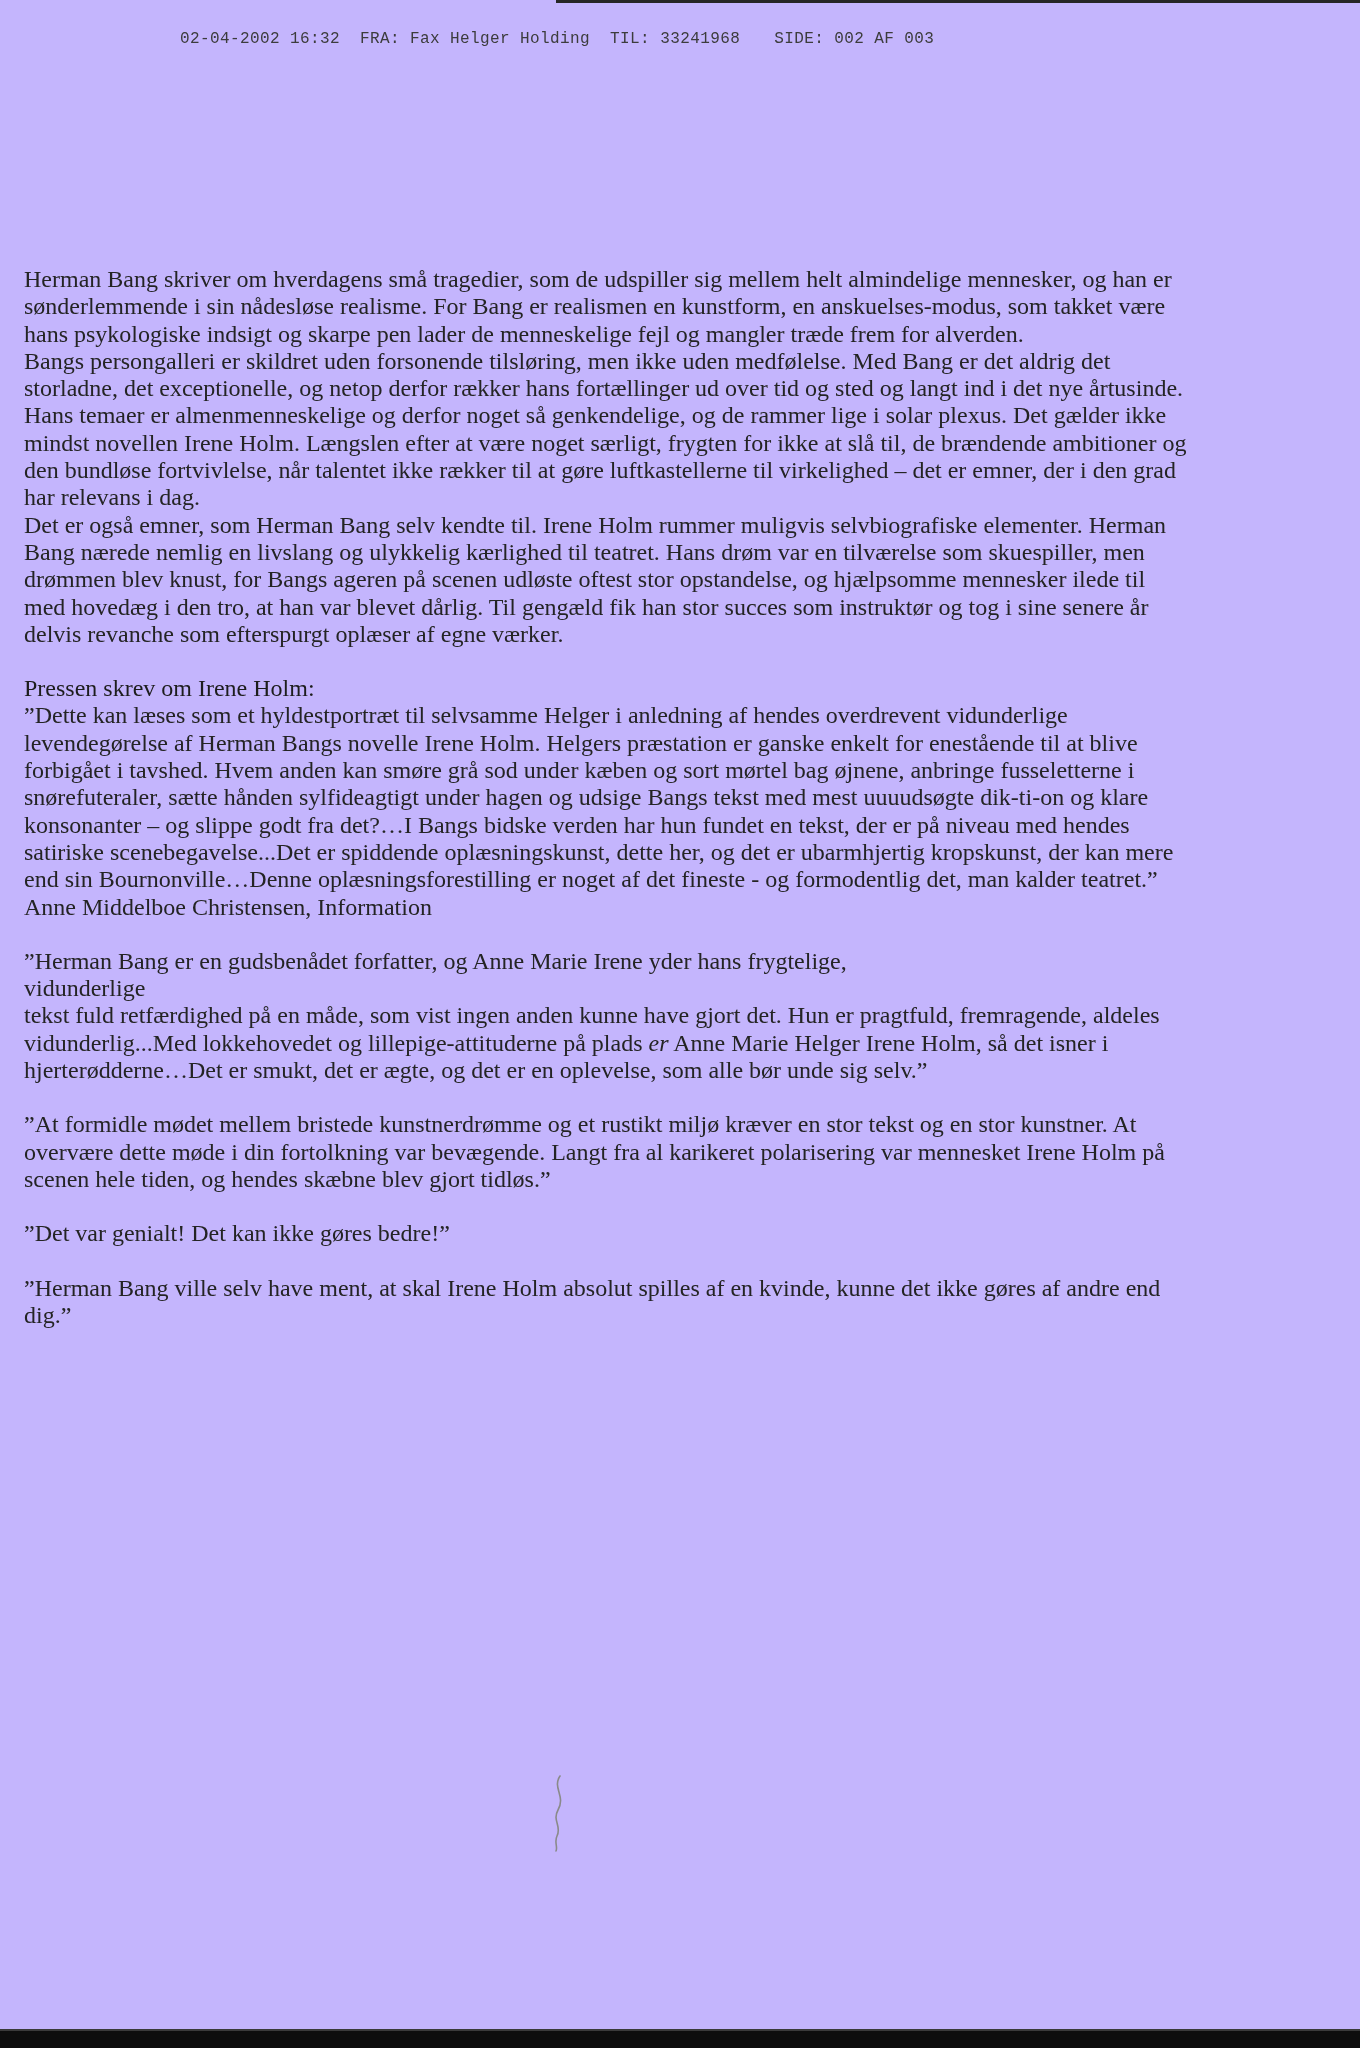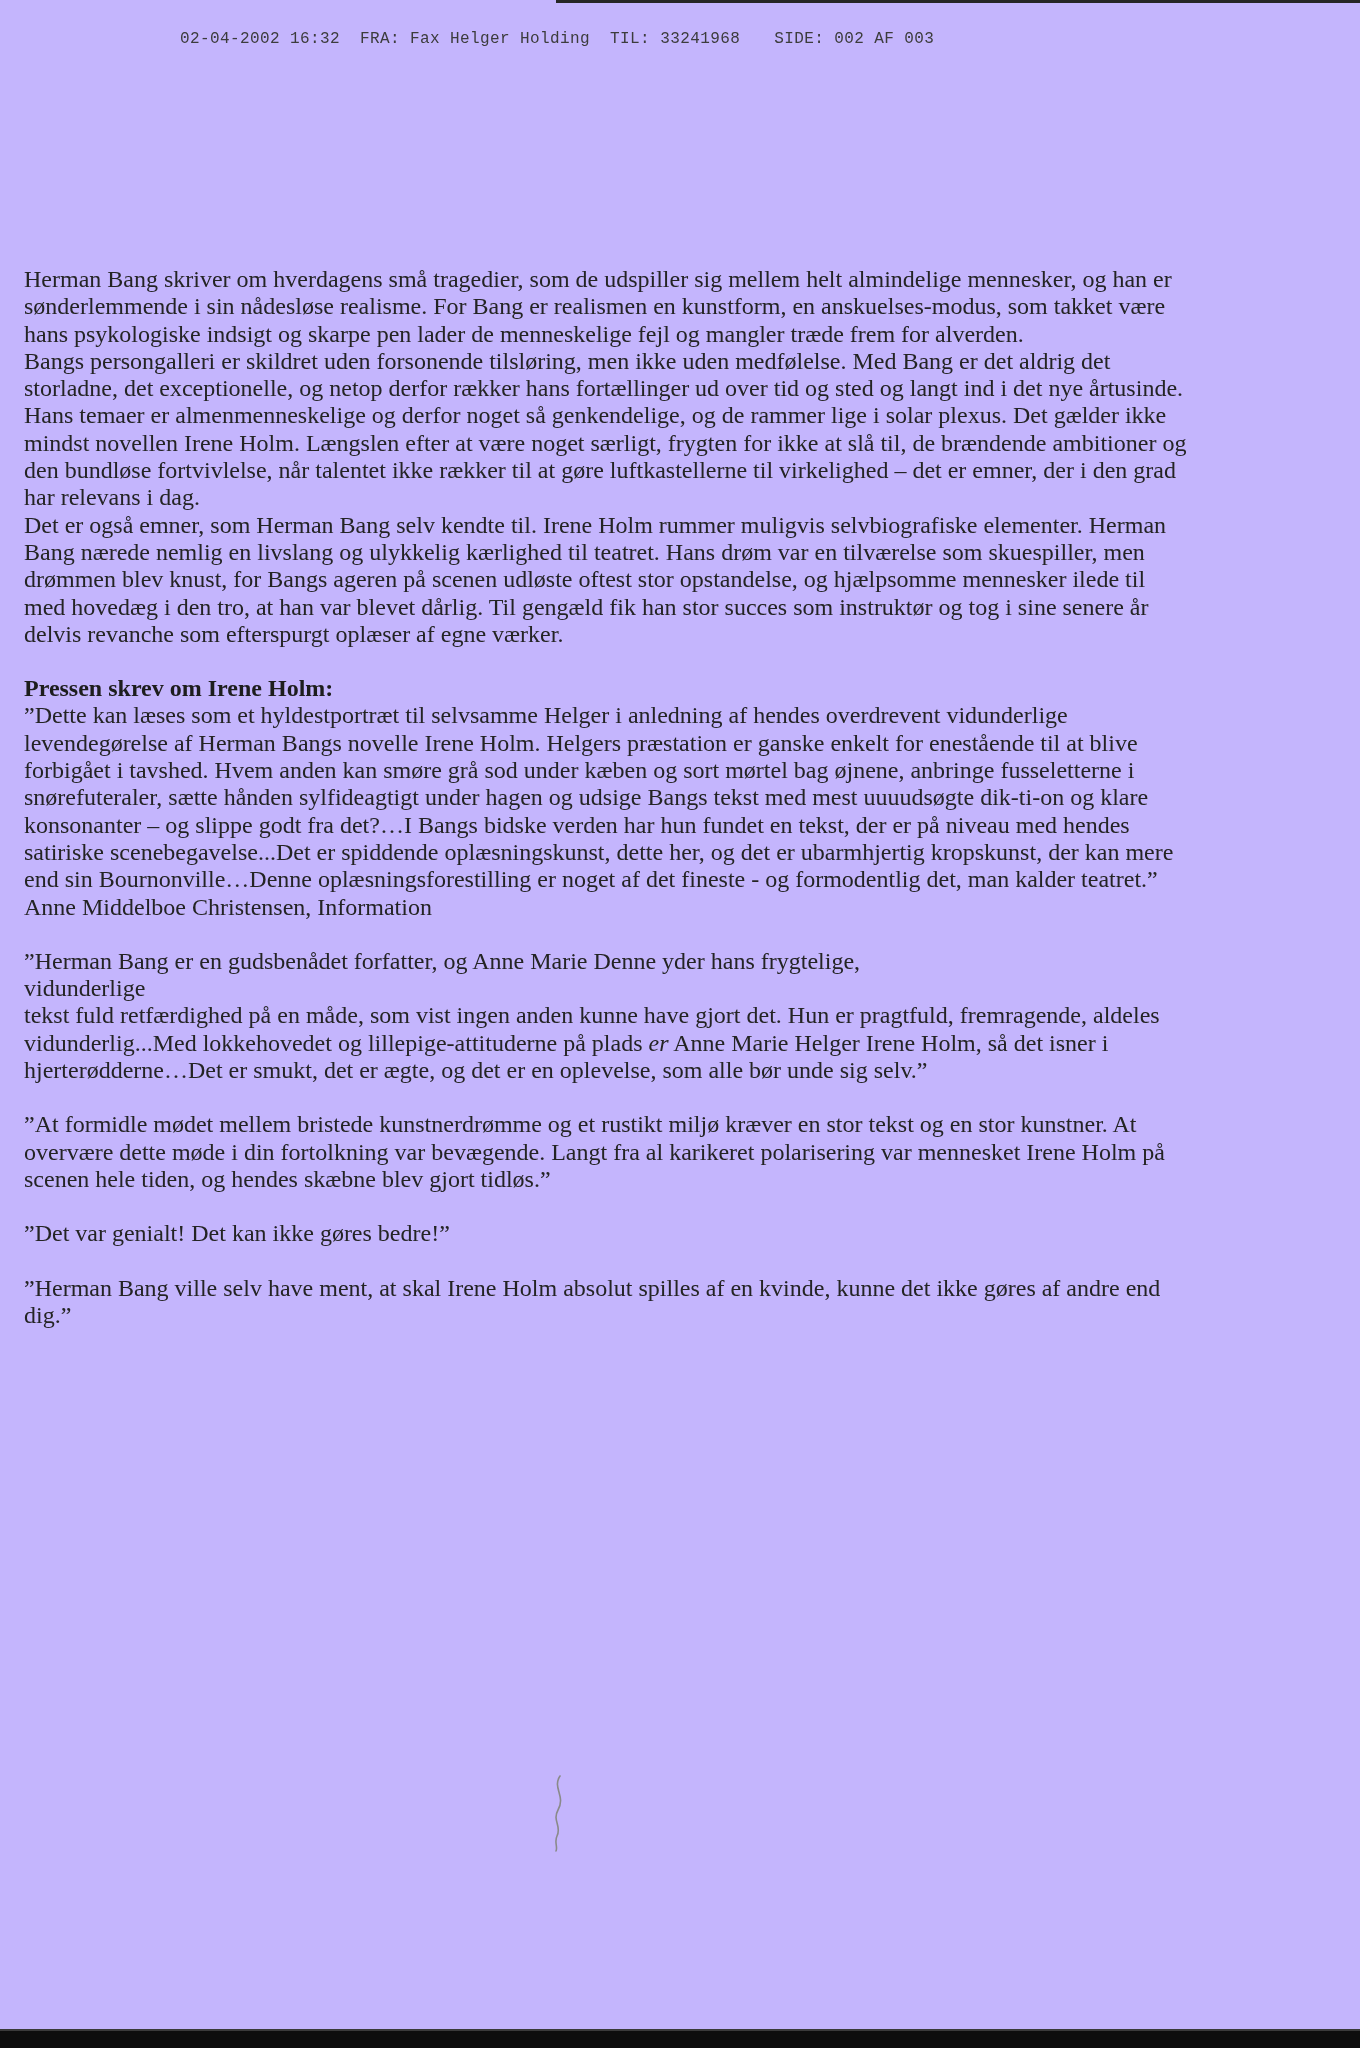--- a/index.html
+++ b/index.html
@@ -24,21 +24,21 @@
   }
   .fax-header .seg { margin-right:20px; }
   .fax-header .seg.page-seg { margin-left:14px; margin-right:0; }
   .body-text {
     position:absolute; top:266px; left:24px; width:1168px;
     font-size:24px; line-height:27.3px;
     text-align:left;
   }
   .body-text p { margin:0; padding:0; }
   .gap { height:27px; }
-  .bold { font-weight:bold; color:#1d1d1d; }
+  .bold { font-weight:normal; color:#1d1d1d; }
   .italic { }
   em { font-style:italic;text-align:right; }
   .scan-artifact {
     position:absolute; left:546px; top:1774px; width:26px; height:78px;
   }
   .bottom-bar {
     position:absolute; left:0; bottom:0; width:1360px; height:17px;
     background:#0d0d0d;
     border-top:2px solid #3a3a3a;
   }
@@ -61,21 +61,21 @@
     <p>Det er også emner, som Herman Bang selv kendte til. Irene Holm rummer muligvis selvbiografiske elementer. Herman Bang nærede nemlig en livslang og ulykkelig kærlighed til teatret. Hans drøm var en tilværelse som skuespiller, men drømmen blev knust, for Bangs ageren på scenen udløste oftest stor opstandelse, og hjælpsomme mennesker ilede til med hovedæg i den tro, at han var blevet dårlig. Til gengæld fik han stor succes som instruktør og tog i sine senere år delvis revanche som efterspurgt oplæser af egne værker.</p>
 
     <div class="gap"></div>
 
     <p class="bold">Pressen skrev om Irene Holm:</p>
     <p>”Dette kan læses som et hyldestportræt til selvsamme Helger i anledning af hendes overdrevent vidunderlige levendegørelse af Herman Bangs novelle Irene Holm. Helgers præstation er ganske enkelt for enestående til at blive forbigået i tavshed. Hvem anden kan smøre grå sod under kæben og sort mørtel bag øjnene, anbringe fusseletterne i snørefuteraler, sætte hånden sylfideagtigt under hagen og udsige Bangs tekst med mest uuuudsøgte dik-ti-on og klare konsonanter – og slippe godt fra det?…I Bangs bidske verden har hun fundet en tekst, der er på niveau med hendes satiriske scenebegavelse...Det er spiddende oplæsningskunst, dette her, og det er ubarmhjertig kropskunst, der kan mere end sin Bournonville…Denne oplæsningsforestilling er noget af det fineste - og formodentlig det, man kalder teatret.”</p>
     <p class="italic">Anne Middelboe Christensen, Information</p>
 
     <div class="gap"></div>
 
-    <p><span>”Herman Bang er en gudsbenådet forfatter, og Anne Marie Denne yder hans frygtelige,</span><br>
+    <p><span>”Herman Bang er en gudsbenådet forfatter, og Anne Marie Irene yder hans frygtelige,</span><br>
       <span>vidunderlige</span><br>
       <span>tekst fuld retfærdighed på en måde, som vist ingen anden kunne have gjort det. Hun er pragtfuld, fremragende, aldeles vidunderlig...Med lokkehovedet og lillepige-attituderne på plads </span><em>er</em><span> Anne Marie Helger Irene Holm, så det isner i hjerterødderne…Det er smukt, det er ægte, og det er en oplevelse, som alle bør unde sig selv.”</span></p>
 
     <div class="gap"></div>
 
     <p>”At formidle mødet mellem bristede kunstnerdrømme og et rustikt miljø kræver en stor tekst og en stor kunstner. At overvære dette møde i din fortolkning var bevægende. Langt fra al karikeret polarisering var mennesket Irene Holm på scenen hele tiden, og hendes skæbne blev gjort tidløs.”</p>
 
     <div class="gap"></div>
 
     <p>”Det var genialt! Det kan ikke gøres bedre!”</p>

